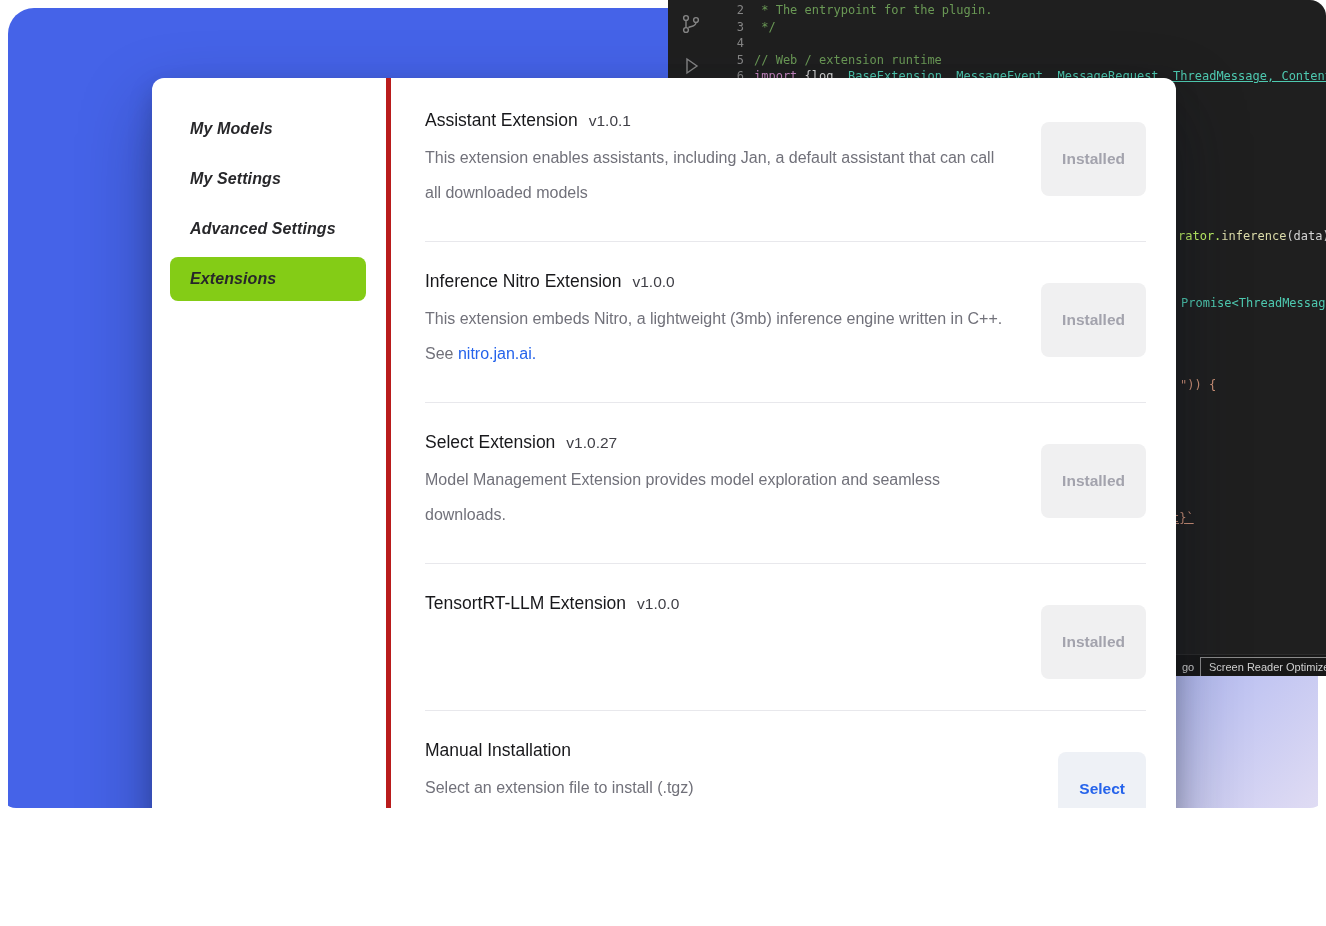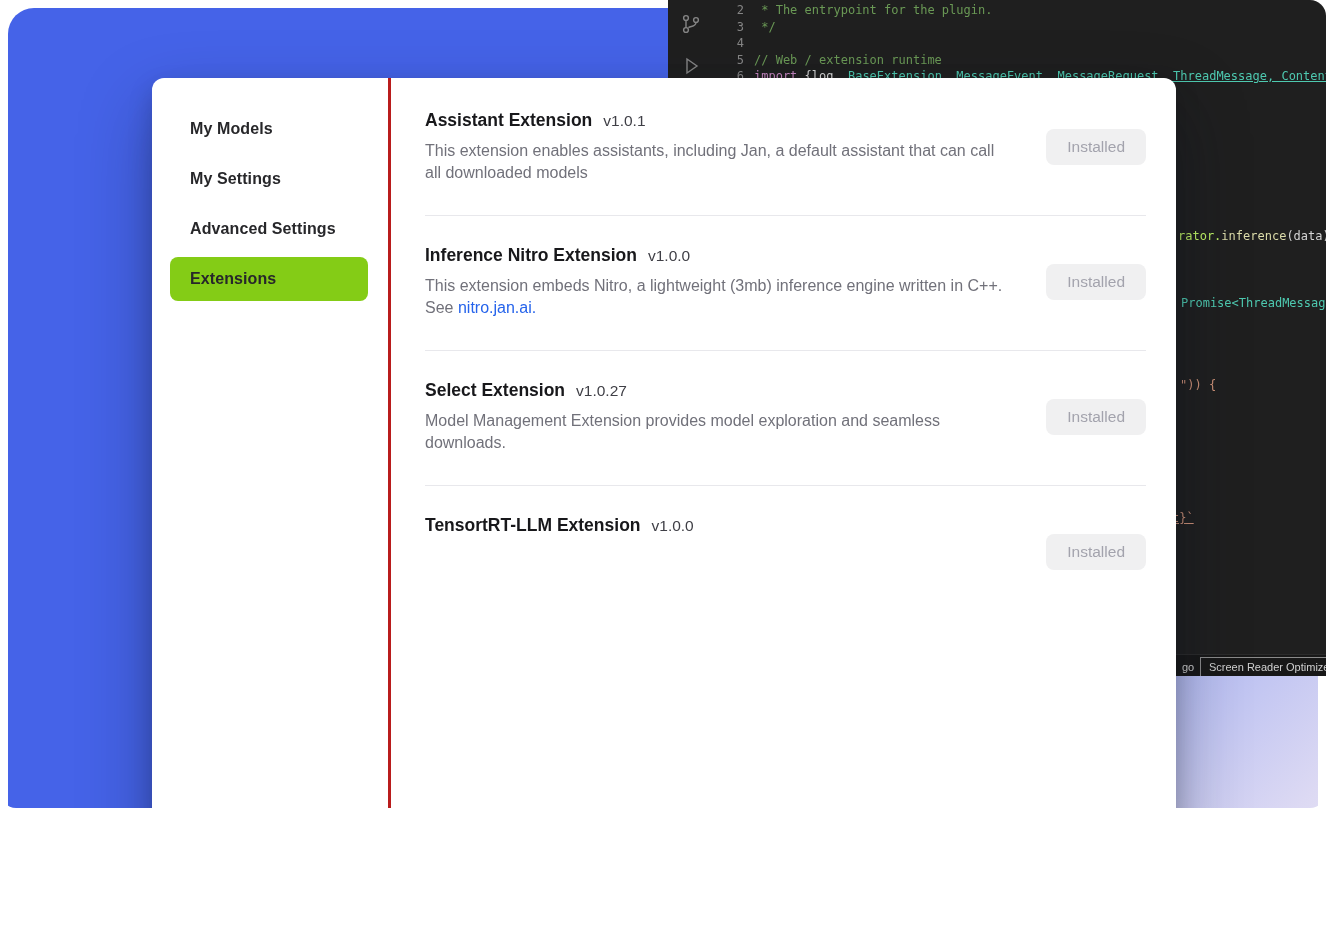--- a/index.html
+++ b/index.html
@@ -68,51 +68,52 @@
   
   .modal {
     position: absolute; left: 152px; top: 78px;
     width: 1024px; height: 772px;
     background: #ffffff; border-radius: 12px;
     box-shadow: 0 30px 70px rgba(17,24,39,.35), 0 10px 25px rgba(0,0,0,.18);
     display: flex; overflow: hidden;
   }
   .modal-sidebar {
     width: 239px; flex: none;
-    border-right: 3px solid #b91c1c;
+    border-right: 5px solid #b91c1c;
     padding: 29px 20px 0 18px;
+    font-style: italic;
   }
   .side-item {
     height: 44px; display: flex; align-items: center;
     padding: 0 20px; margin-bottom: 6px;
     border-radius: 8px; cursor: pointer;
     font-size: 16px; font-weight: 700; color: #27272a;
     letter-spacing: .1px;
   }
   .side-item.active { background: #84cc16; }
   .modal-content { flex: 1; padding: 0 30px 0 34px; overflow: hidden; }
   .section {
     display: flex; justify-content: space-between; align-items: flex-start;
     padding: 29px 0 31px; border-bottom: 1px solid #e8e8ec;
   }
   .section:first-child { padding-top: 32px; }
   .section:last-child { border-bottom: none; }
   .section-text { max-width: 585px; }
   .sec-title-row { display: flex; align-items: baseline; }
-  .sec-title { font-size: 17.5px; font-weight: 700; color: #18181b; }
+  .sec-title { font-size: 17.5px; font-weight: 400; color: #18181b; }
   .sec-version { font-size: 15.5px; font-weight: 400; color: #3f3f46; margin-left: 11px; text-align: right; }
   .sec-desc {
-    margin-top: 9px; font-size: 16px; line-height: 22px; color: #71717a;
+    margin-top: 9px; font-size: 16px; line-height: 35px; color: #71717a;
   }
   .sec-link { color: #2563eb; cursor: pointer; text-decoration: none; }
   .btn {
     flex: none; border: none; border-radius: 8px;
-    padding: 9px 21px; margin-top: 19px;
+    padding: 28px 21px; margin-top: 12px;
     font-family: "Liberation Sans", sans-serif;
-    font-size: 15.5px; font-weight: 400; cursor: default;
+    font-size: 15.5px; font-weight: 700; cursor: default;
   }
   .btn.installed { background: #f0f0f1; color: #a3a3ad; }
   .btn.select { background: #eef1f6; color: #2563eb; cursor: pointer; }
 </style>
 </head>
 <body>
 
 <div class="stage">
 
   <div class="blue-panel"></div>
@@ -207,17 +208,26 @@
       <div class="section">
         <div class="section-text">
           <div class="sec-title-row">
             <span class="sec-title">TensortRT-LLM Extension</span>
             <span class="sec-version">v1.0.0</span>
           </div>
         </div>
         <button class="btn installed">Installed</button>
       </div>
 
+      <div class="section">
+        <div class="section-text">
+          <div class="sec-title-row">
+            <span class="sec-title">Manual Installation</span>
+          </div>
+          <p class="sec-desc">Select an extension file to install (.tgz)</p>
+        </div>
+        <button class="btn select">Select</button>
+      </div>
 
     </div>
   </div>
 
 </div>
 
 </body></html>

